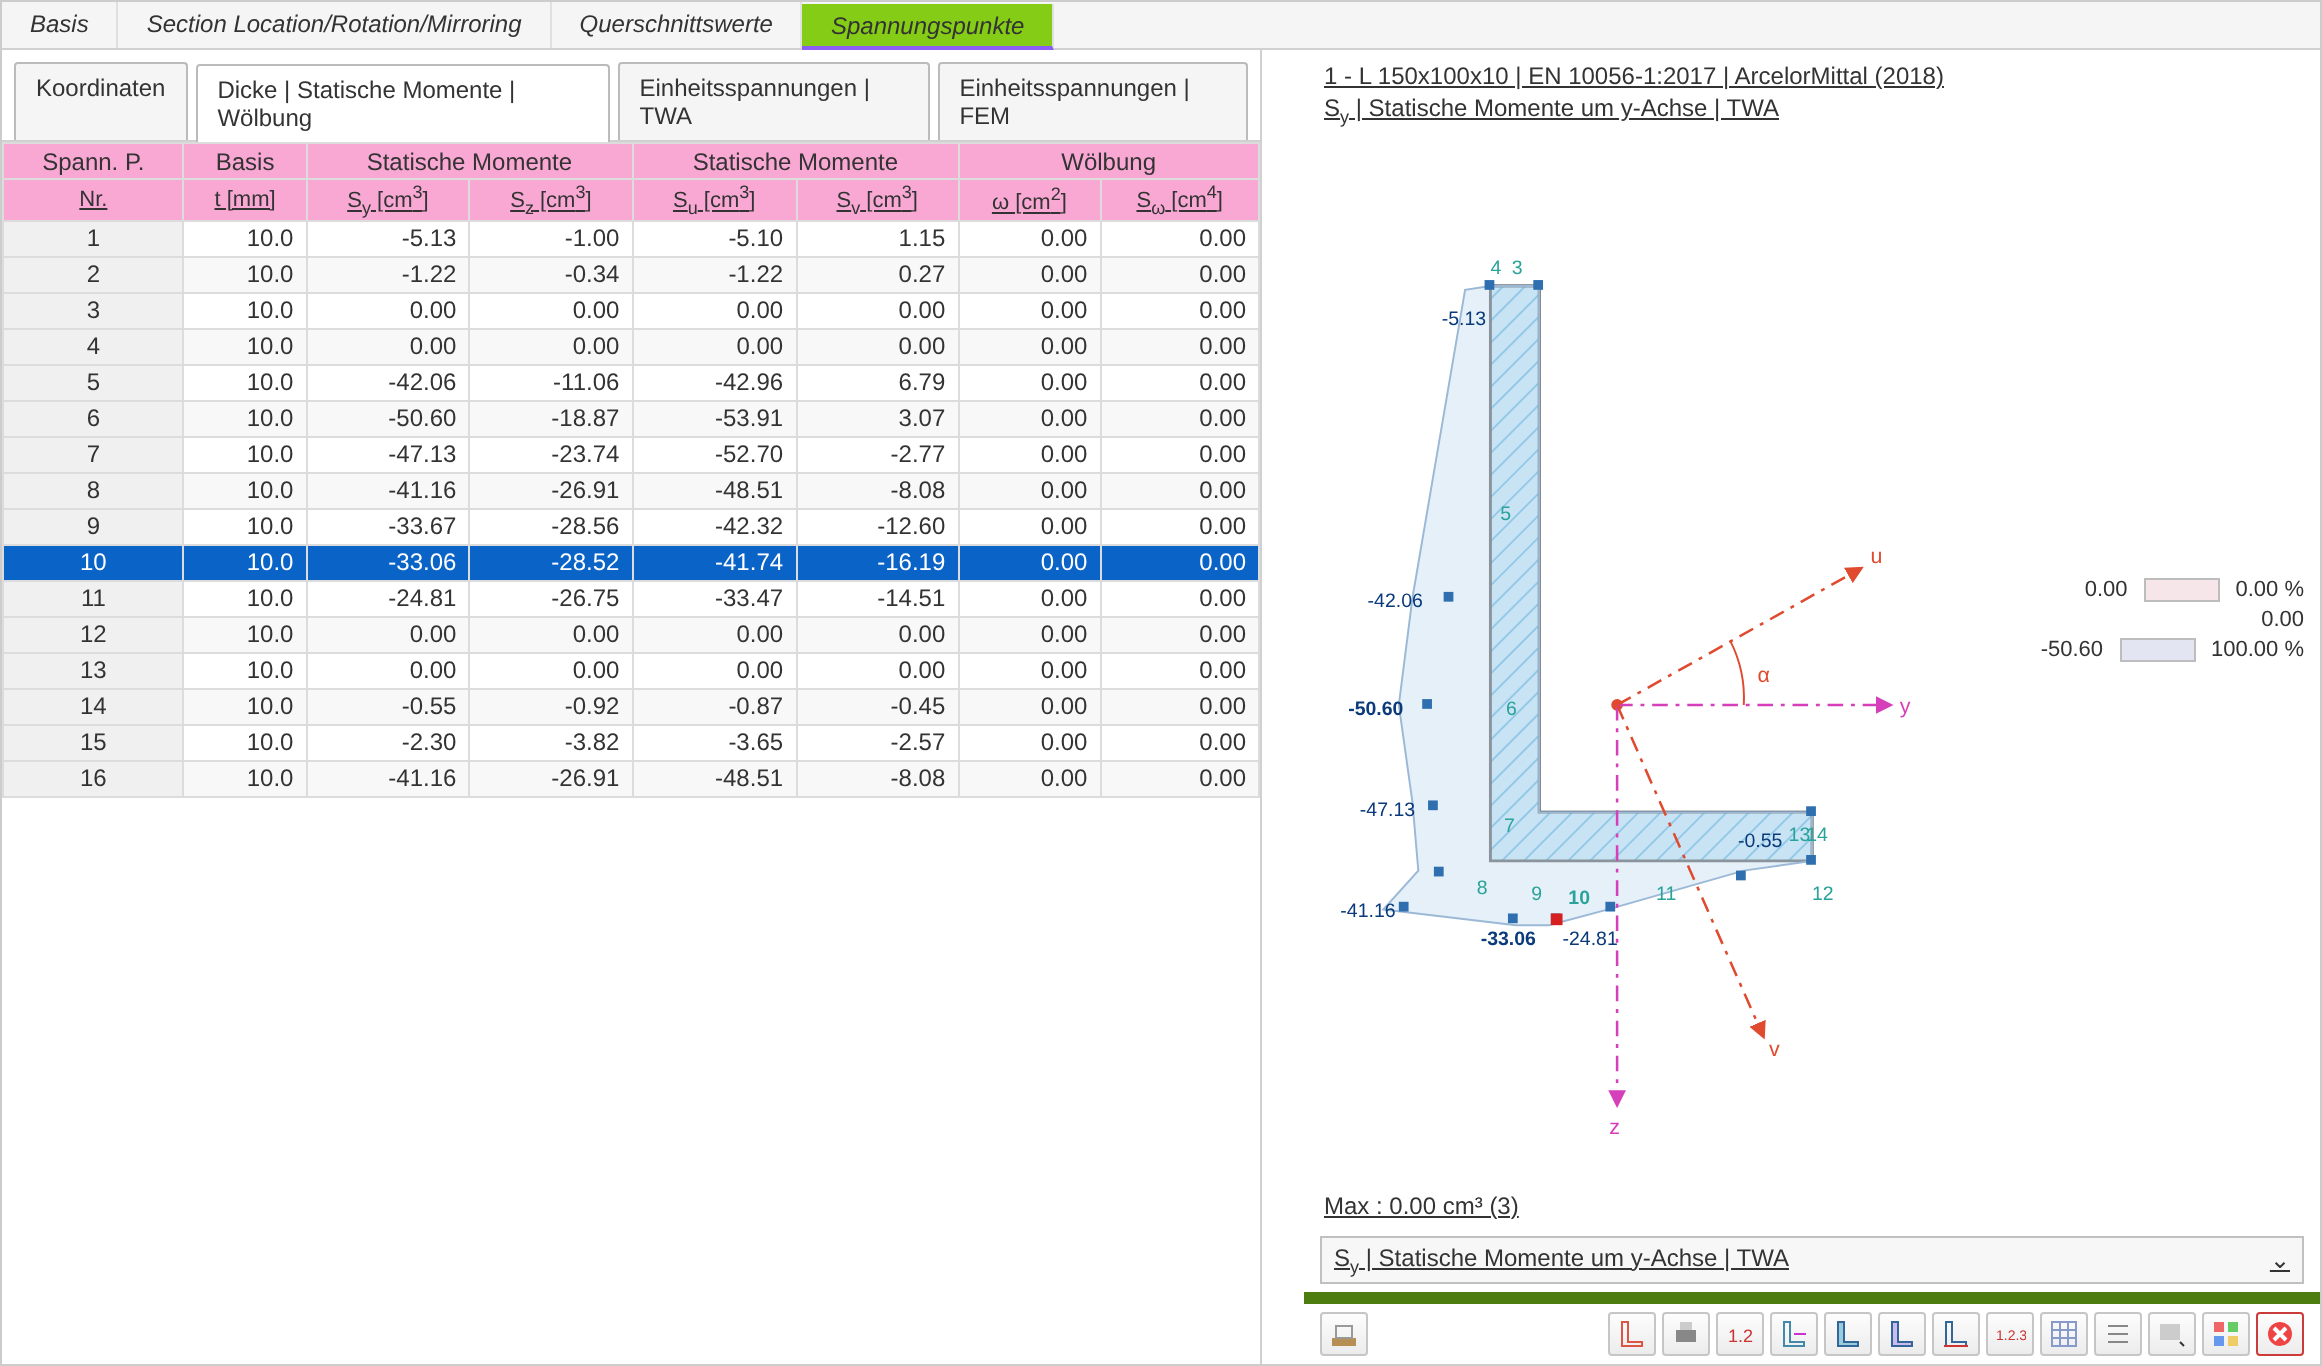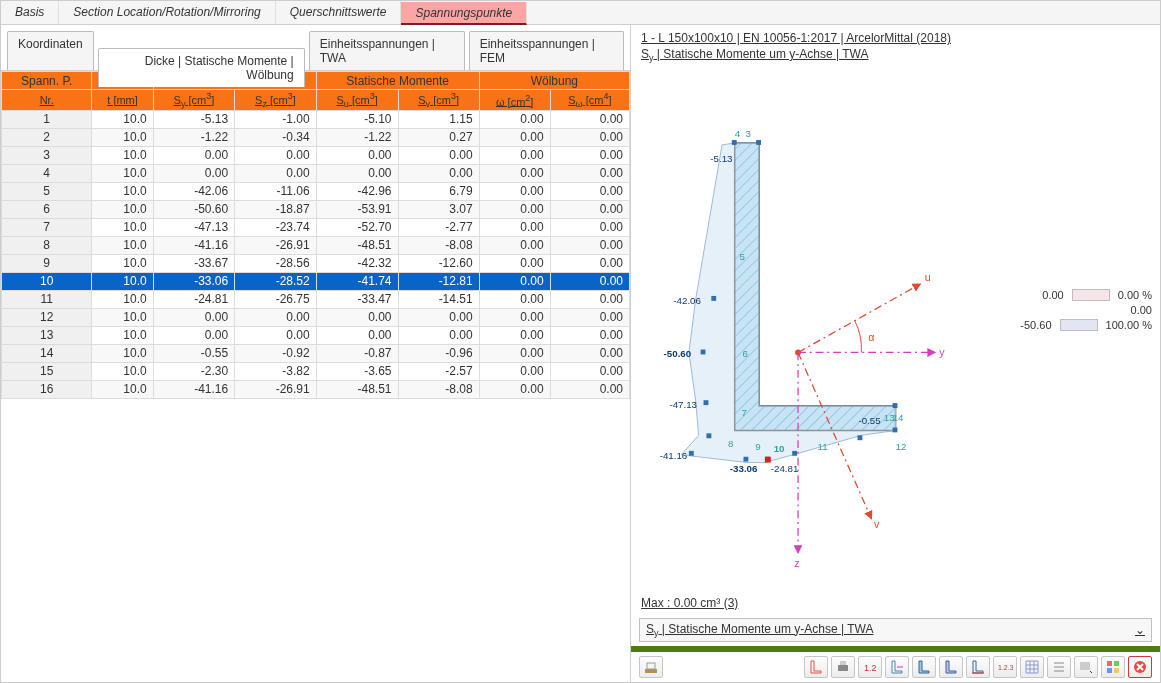--- a/index.html
+++ b/index.html
@@ -1,34 +1,34 @@
 <!DOCTYPE html>
 <html><head>
 <meta charset="utf-8">
 <style>
   html,body{margin:0;padding:0;font-family:"Segoe UI",Tahoma,Arial,sans-serif;font-size:12px;color:#333;background:#fff;}
   *{box-sizing:border-box;}
   .app{width:1161px;height:683px;display:flex;flex-direction:column;border:1px solid #ccc;}
   
   .toptabs{display:flex;border-bottom:1px solid #d0d0d0;background:#f5f5f5;height:24px;}
   .toptab{padding:4px 14px;border-right:1px solid #e0e0e0;font-size:12px;font-style:italic;}
-  .toptab.active{background:#fca5a5;border-bottom:2px solid #7f1d1d;position:relative;top:1px;}
+  .toptab.active{background:#84cc16;border-bottom:2px solid #8b5cf6;position:relative;top:1px;}
   
-  .main{flex:1;display:flex;min-height:0;}
+  .main{flex:1;display:flex;min-height:0;gap:21px;}
   .leftpane{width:630px;display:flex;flex-direction:column;border-right:1px solid #d0d0d0;}
   .rightpane{flex:1;display:flex;flex-direction:column;text-decoration:underline;}
   
   .subtabs{display:flex;background:#fff;padding:6px 6px 0 6px;gap:4px;border-bottom:1px solid #d0d0d0;}
   .subtab{padding:5px 10px;border:1px solid #bbb;border-bottom:none;font-size:12px;background:#f5f5f5;border-radius:2px 2px 0 0;}
-  .subtab.active{background:#fff;position:relative;top:17px;text-align:right;}
+  .subtab.active{background:#fff;position:relative;top:1px;}
   
   .tablewrap{flex:1;overflow:auto;}
   table{border-collapse:collapse;width:100%;font-size:12px;}
   th,td{border:1px solid #dcdcdc;padding:1px 6px;text-align:right;white-space:nowrap;height:18px;}
-  thead th{background:#f97316;text-align:center;font-weight:normal;}
+  thead th{background:#f9a8d4;text-align:center;font-weight:normal;}
   thead tr.group th{border-bottom:none;}
   thead tr.units th{font-size:11px;text-decoration:underline;}
   tbody tr:nth-child(even){background:#f8f8f8;}
   tbody td.rownum{text-align:center;background:#f0f0f0;}
   tbody tr.selected td{background:#0a63c7;color:#fff;}
   tbody tr.selected td.rownum{background:#0a63c7;color:#fff;}
   sub{font-size:9px;}
   sup{font-size:9px;}
   
   .rhead{padding:6px 10px 2px 10px;font-size:12px;}
@@ -182,21 +182,21 @@
                 <td>-12.60</td>
                 <td>0.00</td>
                 <td>0.00</td>
               </tr>
               <tr class="selected">
                 <td class="rownum">10</td>
                 <td>10.0</td>
                 <td>-33.06</td>
                 <td>-28.52</td>
                 <td>-41.74</td>
-                <td>-12.81</td>
+                <td>-16.19</td>
                 <td>0.00</td>
                 <td>0.00</td>
               </tr>
               <tr>
                 <td class="rownum">11</td>
                 <td>10.0</td>
                 <td>-24.81</td>
                 <td>-26.75</td>
                 <td>-33.47</td>
                 <td>-14.51</td>
@@ -222,21 +222,21 @@
                 <td>0.00</td>
                 <td>0.00</td>
                 <td>0.00</td>
               </tr>
               <tr>
                 <td class="rownum">14</td>
                 <td>10.0</td>
                 <td>-0.55</td>
                 <td>-0.92</td>
                 <td>-0.87</td>
-                <td>-0.96</td>
+                <td>-0.45</td>
                 <td>0.00</td>
                 <td>0.00</td>
               </tr>
               <tr>
                 <td class="rownum">15</td>
                 <td>10.0</td>
                 <td>-2.30</td>
                 <td>-3.82</td>
                 <td>-3.65</td>
                 <td>-2.57</td>

